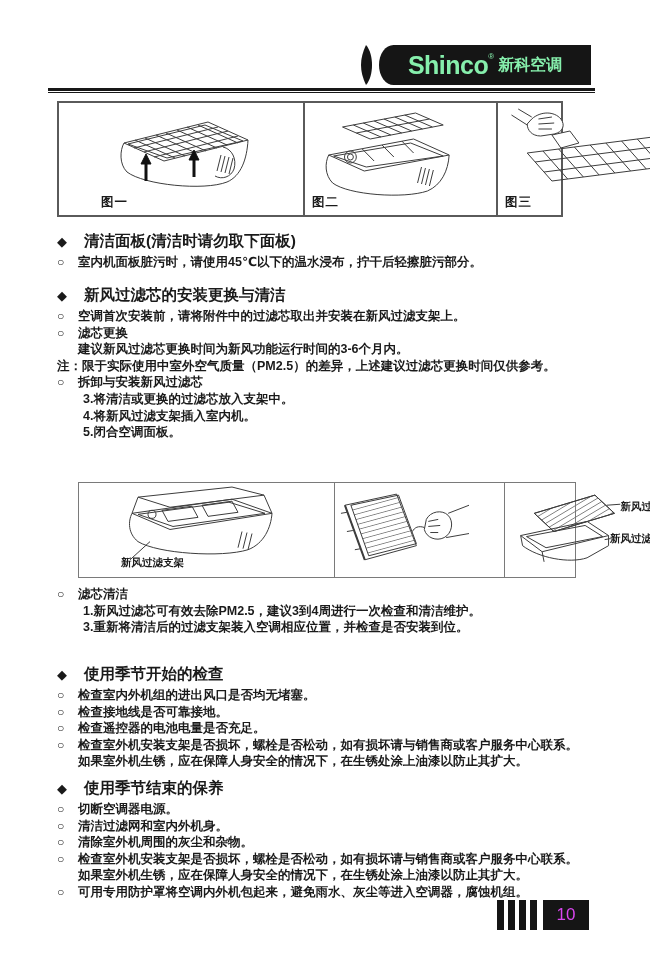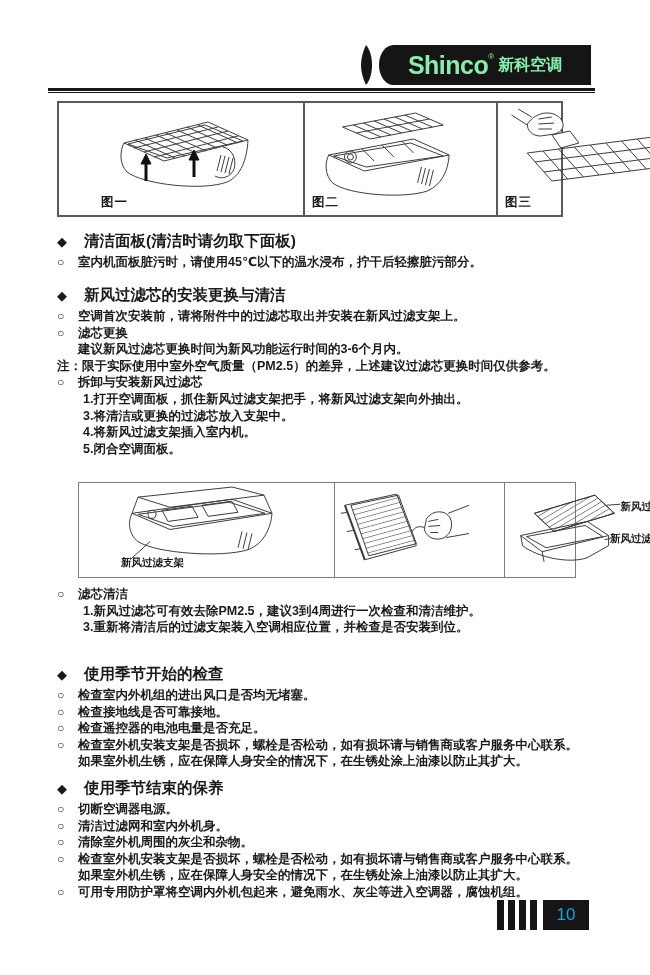--- a/index.html
+++ b/index.html
@@ -43,21 +43,21 @@
                font-size:15.5px;font-weight:700;white-space:nowrap;}
   .hmk{width:27px;font-size:13px;}
   .line{display:flex;font-size:12.5px;line-height:16.6px;font-weight:600;white-space:nowrap;}
   .mk{flex:none;width:21px;font-size:12px;}
   .num .mk{width:26px;}
   .note .mk{width:0;overflow:hidden;}
 
   
   .pagebadge{position:absolute;left:497px;top:900px;height:30px;display:flex;align-items:center;}
   .pbar{width:7px;height:30px;background:#151515;margin-right:4px;}
-  .pnum{width:46px;height:30px;background:#151515;color:#0ea5e9;font-size:17px;
+  .pnum{width:46px;height:30px;background:#151515;color:#d946ef;font-size:17px;
         display:flex;align-items:center;justify-content:center;margin-left:2px;}
 
   svg line,svg path,svg polygon,svg circle,svg polyline{vector-effect:non-scaling-stroke;}
 </style>
 </head>
 <body>
 
 <div class="page">
 
   <div class="logo">
@@ -186,21 +186,20 @@
     <div class="line note">
       <span class="mk"></span>
       <span>注：限于实际使用中室外空气质量（PM2.5）的差异，上述建议过滤芯更换时间仅供参考。</span>
     </div>
     <div class="line">
       <span class="mk">○</span>
       <span>拆卸与安装新风过滤芯</span>
     </div>
     <div class="line num">
       <span class="mk"></span>
-      <span>1.打开空调面板，抓住新风过滤支架把手，将新风过滤支架向外抽出。</span>
     </div>
     <div class="line num">
       <span class="mk"></span>
     </div>
     <div class="line num">
       <span class="mk"></span>
       <span>3.将清洁或更换的过滤芯放入支架中。</span>
     </div>
     <div class="line num">
       <span class="mk"></span>

